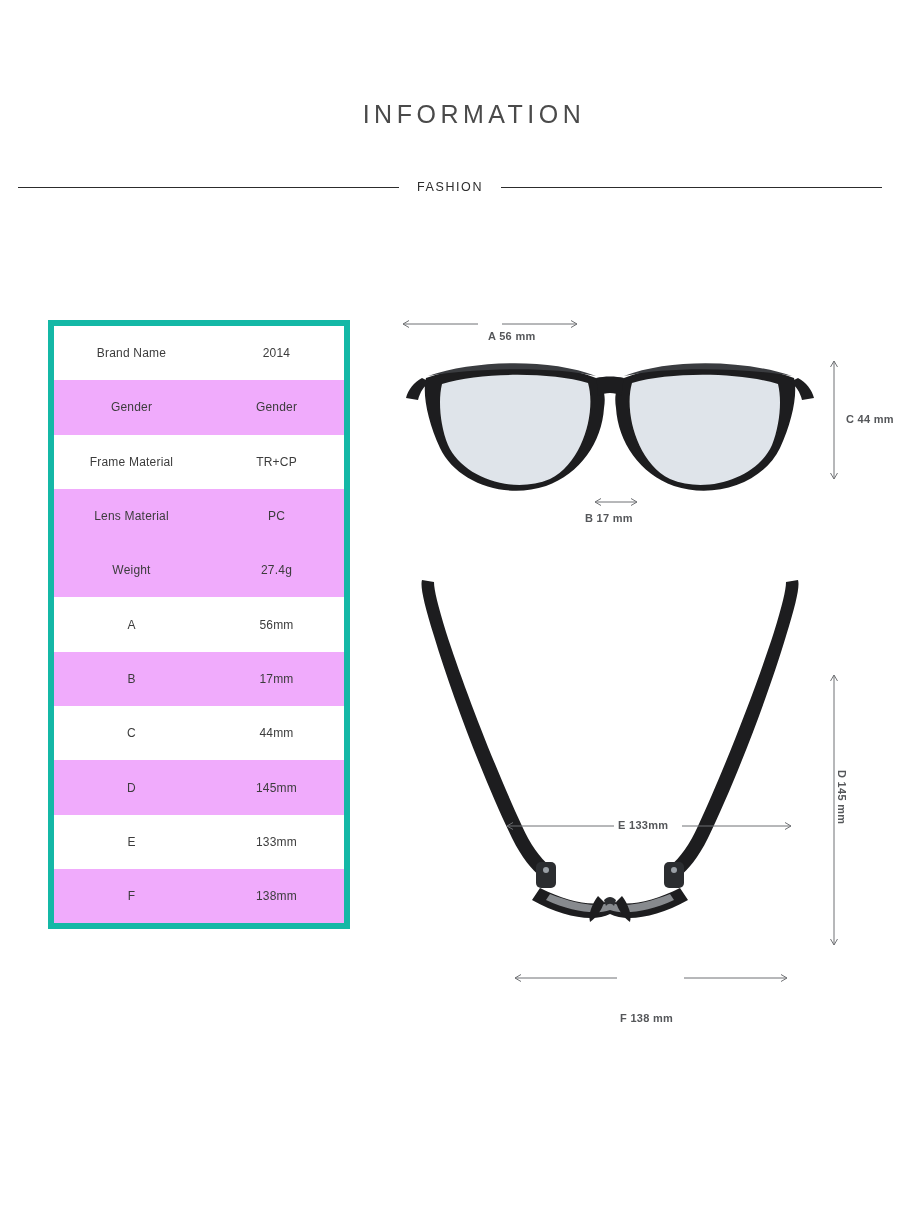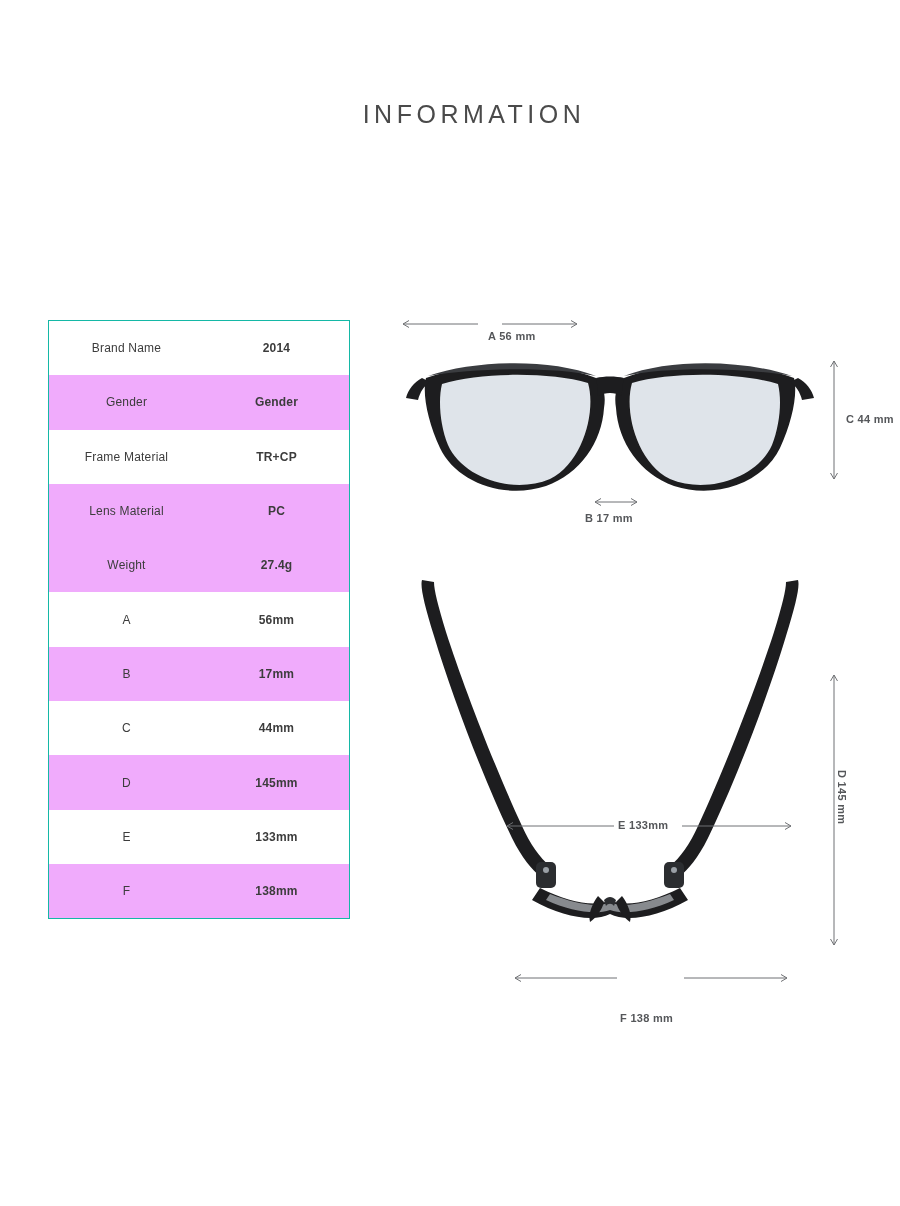--- a/index.html
+++ b/index.html
@@ -60,21 +60,21 @@
     padding: 0 18px;
     white-space: nowrap;
   }
 
   
   .spec-table {
     position: absolute;
     top: 320px;
     left: 48px;
     width: 302px;
-    border: 1px solid #14b8a6;
+    border: 6px solid #14b8a6;
   }
   .spec-row {
     display: flex;
     height: 54.3px;
     align-items: center;
   }
   .spec-row.alt { background: #f0abfc; }
   .spec-row.plain { background: #ffffff; }
   .spec-label {
     flex: 0 0 155px;
@@ -82,21 +82,20 @@
     font-size: 12px;
     color: #3c3c3c;
     letter-spacing: .2px;
   }
   .spec-value {
     flex: 1 1 auto;
     text-align: center;
     font-size: 12px;
     color: #3c3c3c;
     letter-spacing: .2px;
-    font-weight: bold;
   }
 
   
   .diagram-area {
     position: absolute;
     left: 380px;
     top: 300px;
     width: 520px;
     height: 720px;
     font-weight: bold;
@@ -127,20 +126,25 @@
 </style>
 </head>
 <body>
 
 <div class="page">
 
   <div class="header">
     <div class="header-title">INFORMATION</div>
   </div>
 
+  <div class="rule-row">
+    <div class="rule-line"></div>
+    <div class="rule-label">FASHION</div>
+    <div class="rule-line"></div>
+  </div>
 
   <div class="spec-table">
     <div class="spec-row plain">
       <div class="spec-label">Brand Name</div>
       <div class="spec-value">2014</div>
     </div>
     <div class="spec-row alt">
       <div class="spec-label">Gender</div>
       <div class="spec-value">Gender</div>
     </div>

